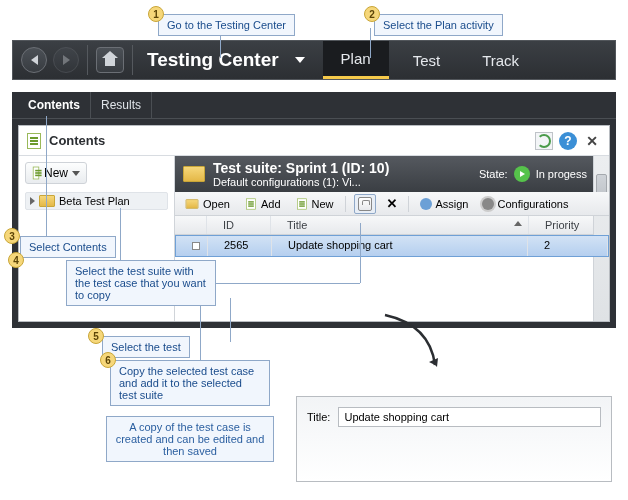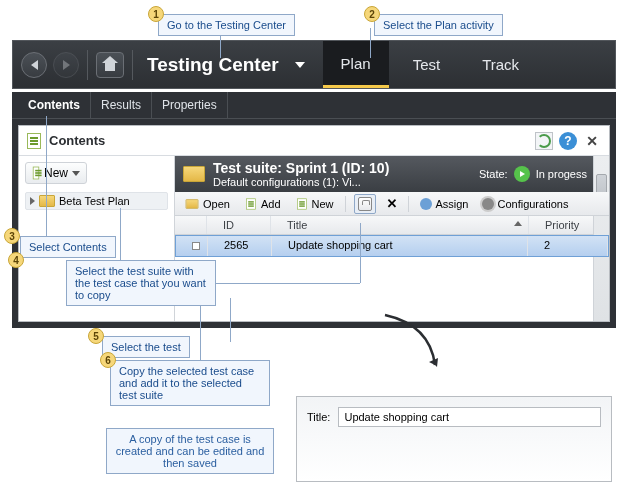--- a/index.html
+++ b/index.html
@@ -1,19 +1,19 @@
 <!DOCTYPE html>
 <html><head>
 <meta charset="utf-8">
 <style>
 * { box-sizing: border-box; margin: 0; padding: 0; }
 body { font-family: "Segoe UI", Tahoma, sans-serif; font-size: 12px; background: #fff; width: 628px; height: 500px; position: relative; overflow: hidden; }
 
 
-.ribbon { position: absolute; left: 12px; top: 40px; right: 12px; height: 49px; background: linear-gradient(#3b3f44, #2c2f33); border: 1px solid #52565b; display: flex; align-items: center; padding: 0 8px; gap: 6px; }
+.ribbon { position: absolute; left: 12px; top: 40px; right: 12px; height: 40px; background: linear-gradient(#3b3f44, #2c2f33); border: 1px solid #52565b; display: flex; align-items: center; padding: 0 8px; gap: 6px; }
 .nav-btn { width: 26px; height: 26px; border: 1px solid #6b6f75; border-radius: 50%; background: linear-gradient(#4b5056, #383c41); display: flex; align-items: center; justify-content: center; color: #d0d4d9; cursor: pointer; position: relative; z-index: 2; }
 .nav-btn.disabled { opacity: .4; }
 .nav-arrow-l { border-right: 7px solid #d0d4d9; border-top: 5px solid transparent; border-bottom: 5px solid transparent; }
 .nav-arrow-r { border-left: 7px solid #d0d4d9; border-top: 5px solid transparent; border-bottom: 5px solid transparent; }
 .home-ico { width: 14px; height: 12px; position: relative; }
 .home-ico::before { content: ""; position: absolute; top: 4px; left: 2px; width: 10px; height: 8px; background: #d0d4d9; }
 .home-ico::after { content: ""; position: absolute; top: -3px; left: -1px; width: 0; height: 0; border-left: 8px solid transparent; border-right: 8px solid transparent; border-bottom: 7px solid #d0d4d9; }
 .vsep { width: 1px; height: 30px; background: #55595e; margin: 0 2px; }
 .center-title { color: #fff; font-size: 19px; font-weight: bold; padding: 0 6px; position: relative; z-index: 1; }
 .dropdown-caret { width: 0; height: 0; border-left: 5px solid transparent; border-right: 5px solid transparent; border-top: 6px solid #fff; margin: 0 12px 0 4px; }
@@ -73,21 +73,21 @@
 
 
 .callout { position: absolute; background: #f1f6fd; border: 1px solid #8fa8c8; color: #1a4c8c; font-size: 11px; padding: 4px 8px; z-index: 20; }
 .callout.note { color: #2b5fa0; text-align: center; }
 .co1 { left: 158px; top: 14px; }
 .co2 { left: 374px; top: 14px; }
 .co3 { left: 20px; top: 236px; }
 .co4 { left: 18px; top: 260px; width: 150px; margin-left: 48px; }
 .co5 { left: 102px; top: 336px; }
 .co6 { left: 110px; top: 360px; width: 160px; }
-.co7 { left: 106px; top: 428px; width: 168px; }
+.co7 { left: 106px; top: 416px; width: 168px; }
 .num-badge { position: absolute; width: 16px; height: 16px; border-radius: 50%; background: #f6d77a; border: 1px solid #c9a638; color: #5b4407; font-size: 10px; font-weight: bold; display: flex; align-items: center; justify-content: center; z-index: 21; }
 .nb1 { left: 148px; top: 6px; }
 .nb2 { left: 364px; top: 6px; }
 .nb3 { left: 4px; top: 228px; }
 .nb4 { left: 8px; top: 252px; }
 .nb5 { left: 88px; top: 328px; }
 .nb6 { left: 100px; top: 352px; }
 
 
 .line { position: absolute; background: #8fa8c8; z-index: 15; }
@@ -165,21 +165,20 @@
   <div class="center-title">Testing Center</div>
   <div class="dropdown-caret"></div>
   <div class="ribbon-tab active">Plan</div>
   <div class="ribbon-tab">Test</div>
   <div class="ribbon-tab">Track</div>
 </div>
 
 <div class="subtabs">
   <div class="subtab active">Contents</div>
   <div class="subtab">Results</div>
-  <div class="subtab">Properties</div>
 </div>
 
 <div class="panel">
   <div class="white-card">
     <div class="card-header">
       <div class="ico-doc"></div>
       <div class="title">Contents</div>
       <div class="hdr-icons">
         <div class="icon-sq">
             <div class="ico-refresh"></div>

